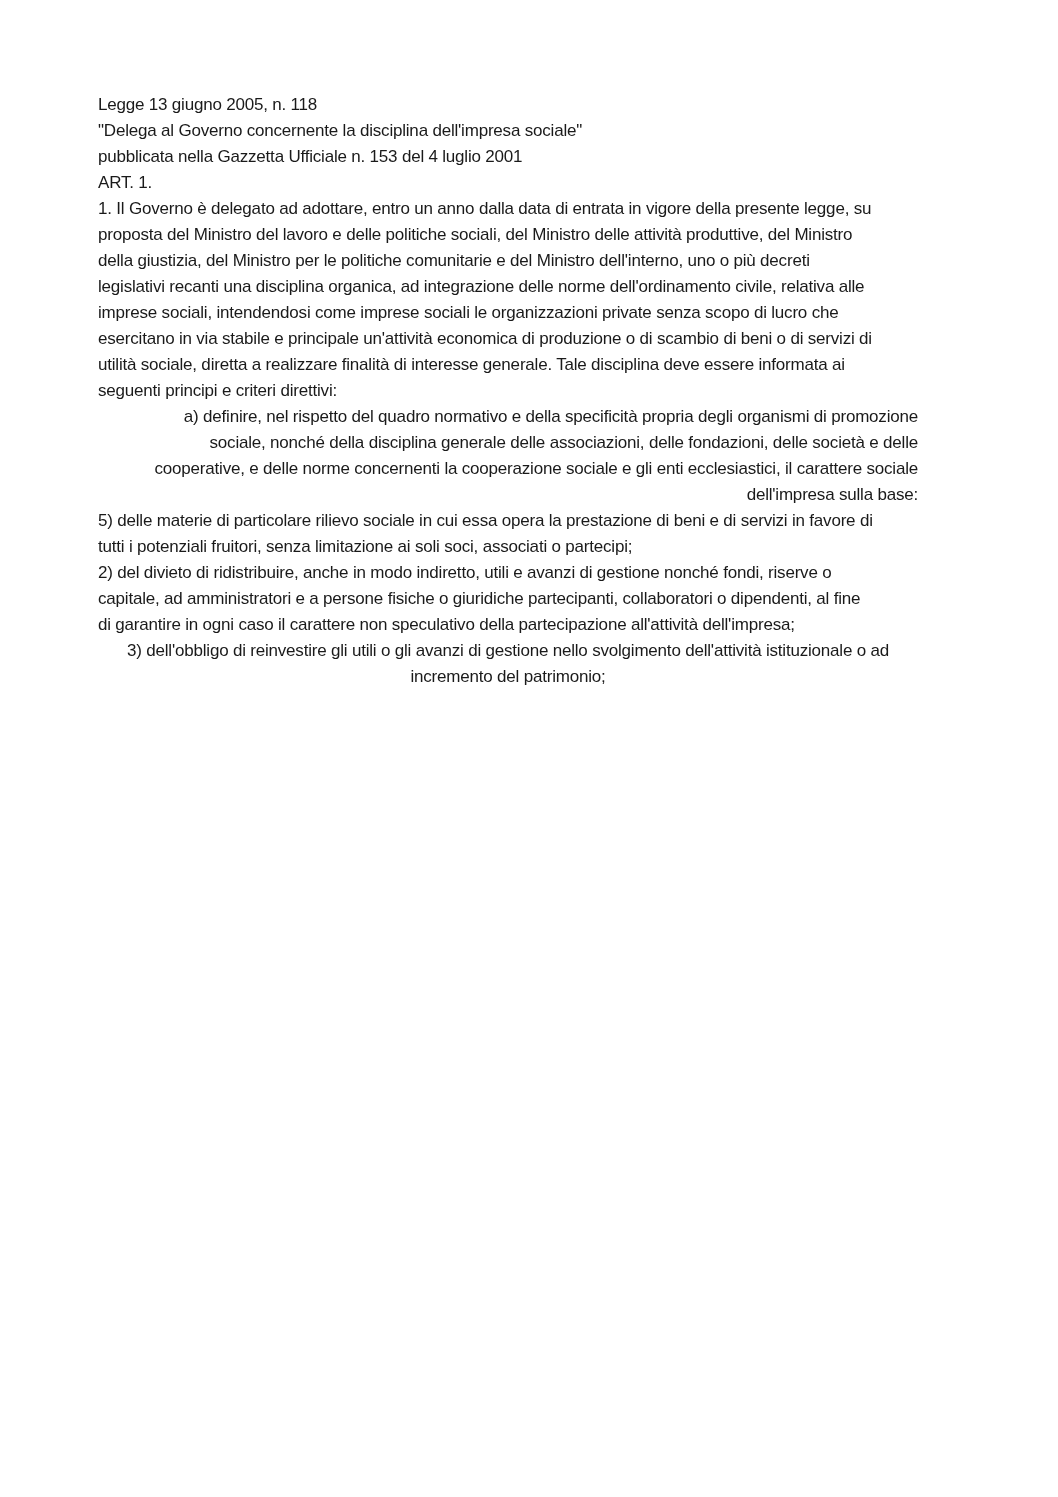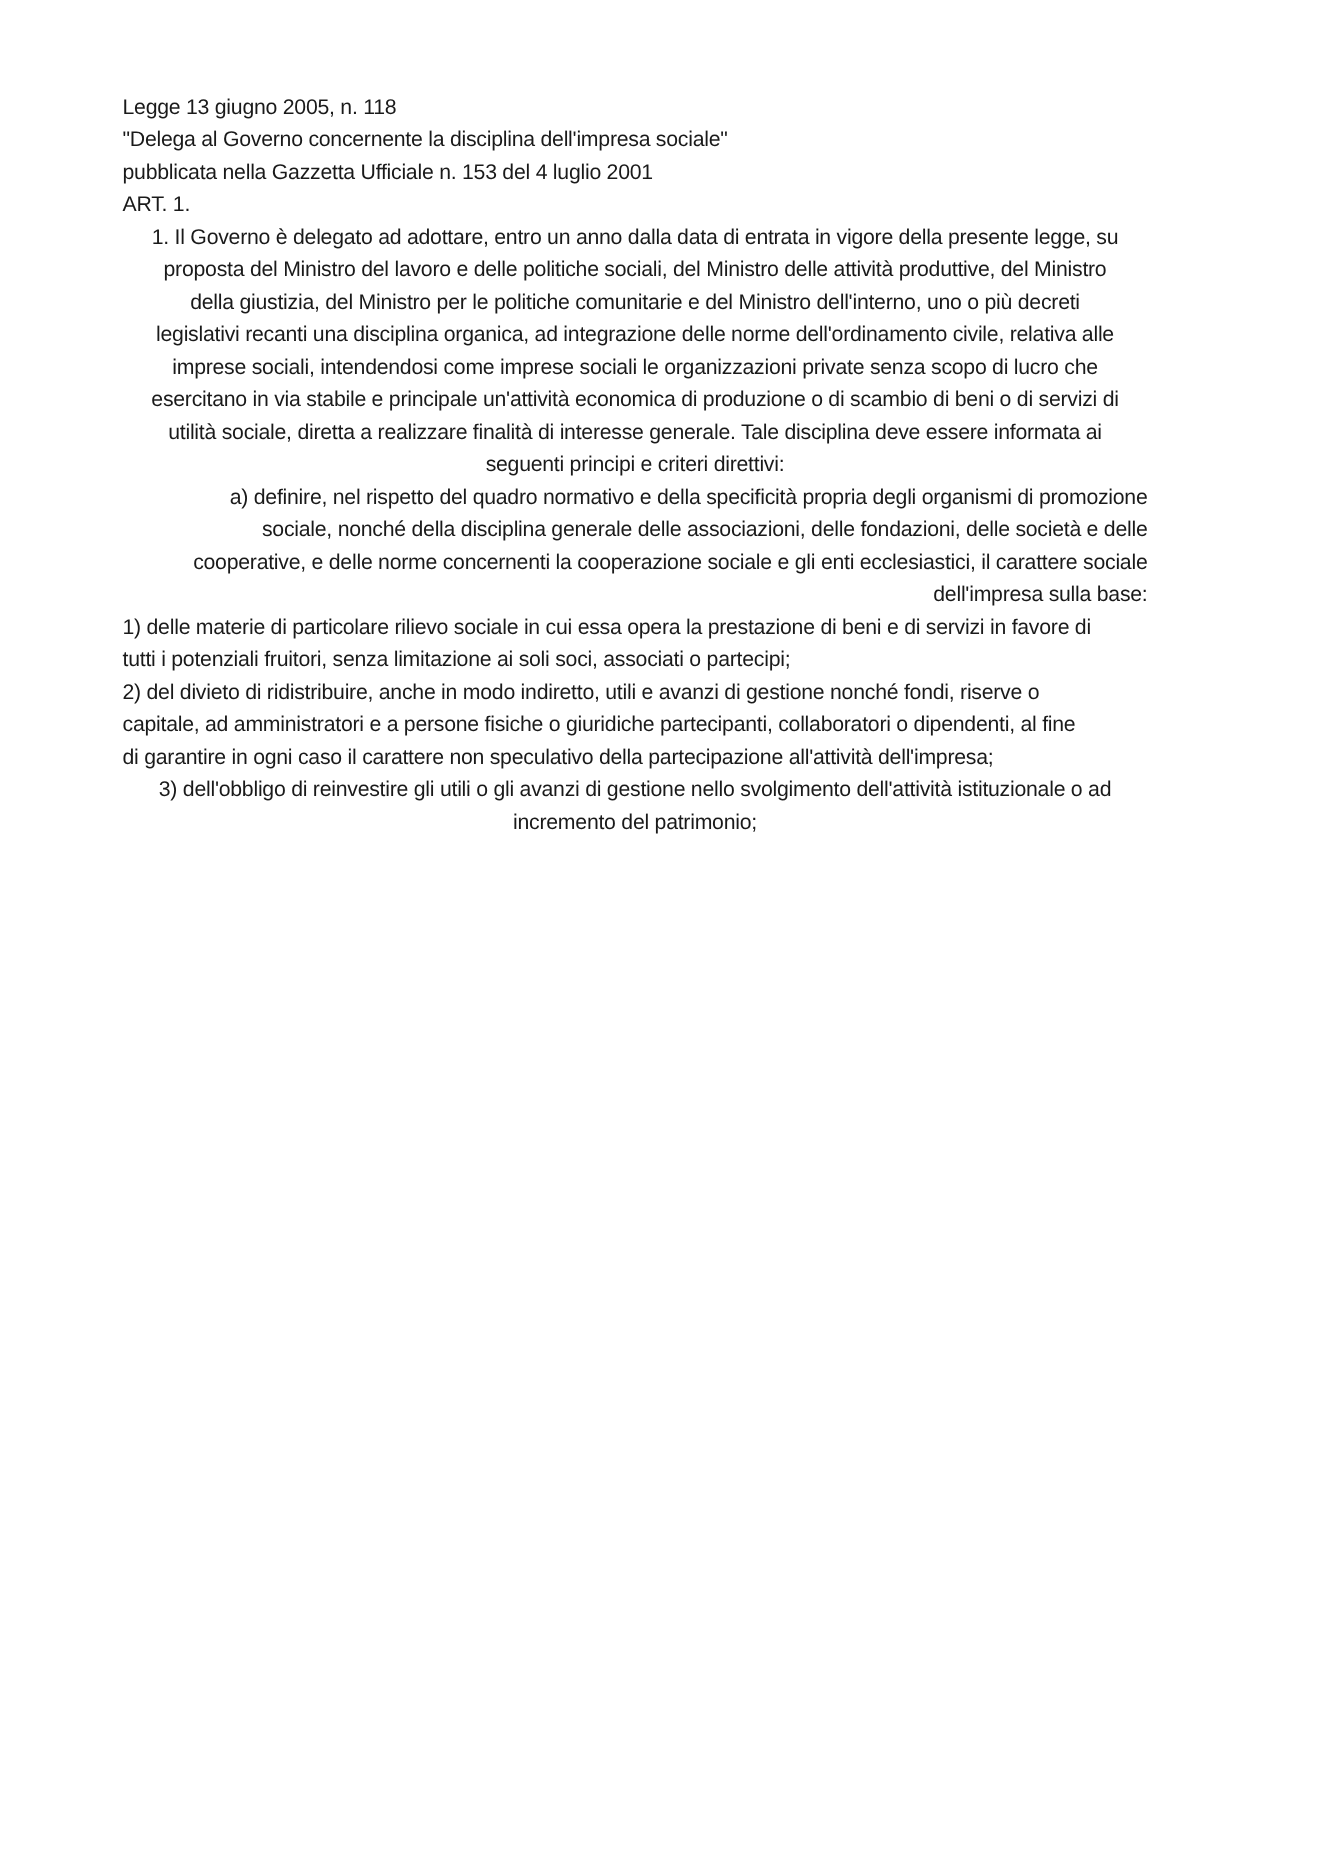--- a/index.html
+++ b/index.html
@@ -9,37 +9,37 @@
   body {
     width: 1058px;
     height: 1497px;
     background: #ffffff;
     overflow: hidden;
   }
   .page {
     box-sizing: border-box;
     width: 978px;
     height: 1497px;
-    padding: 73px 60px 0 98px;
+    padding: 92px 60px 0 98px;
     background: #ffffff;
     font-family: "Liberation Sans", sans-serif;
     font-size: 17px;
     line-height: 26px;
     letter-spacing: -0.2px;
     color: #1a1a1a;
   }
   .page p {
     margin: 0;
     white-space: pre;  
   }
   .p-title    { margin-bottom: 62px; }
   .p-quote    { margin-bottom: 19px; }
   .p-gazzetta { margin-bottom: 114px; }
   .p-article  { margin-bottom: 65px; }
-  .p-comma1   { margin-bottom: 73px; text-align: center; }
+  .p-comma1   { margin-bottom: 73px; }
   .p-letter-a { margin-bottom: 68px; text-align: right; }
   .p-point1   { margin-bottom: 66px; }
   .p-point2   { margin-bottom: 68px; }
   .p-point3   { margin-bottom: 0; text-align: center; }
 </style>
 </head>
 <body>
 
 <div class="page">
   <p class="p-title">Legge 13 giugno 2005, n. 118</p>
@@ -57,21 +57,21 @@
 imprese sociali, intendendosi come imprese sociali le organizzazioni private senza scopo di lucro che
 esercitano in via stabile e principale un'attività economica di produzione o di scambio di beni o di servizi di
 utilità sociale, diretta a realizzare finalità di interesse generale. Tale disciplina deve essere informata ai
 seguenti principi e criteri direttivi:</p>
 
   <p class="p-letter-a">a) definire, nel rispetto del quadro normativo e della specificità propria degli organismi di promozione
 sociale, nonché della disciplina generale delle associazioni, delle fondazioni, delle società e delle
 cooperative, e delle norme concernenti la cooperazione sociale e gli enti ecclesiastici, il carattere sociale
 dell'impresa sulla base:</p>
 
-  <p class="p-point1">1) delle materie di particolare rilievo sociale in cui essa opera la prestazione di beni e di servizi in favore di
+  <p class="p-point1">5) delle materie di particolare rilievo sociale in cui essa opera la prestazione di beni e di servizi in favore di
 tutti i potenziali fruitori, senza limitazione ai soli soci, associati o partecipi;</p>
 
   <p class="p-point2">2) del divieto di ridistribuire, anche in modo indiretto, utili e avanzi di gestione nonché fondi, riserve o
 capitale, ad amministratori e a persone fisiche o giuridiche partecipanti, collaboratori o dipendenti, al fine
 di garantire in ogni caso il carattere non speculativo della partecipazione all'attività dell'impresa;</p>
 
   <p class="p-point3">3) dell'obbligo di reinvestire gli utili o gli avanzi di gestione nello svolgimento dell'attività istituzionale o ad
 incremento del patrimonio;</p>
 </div>
 

